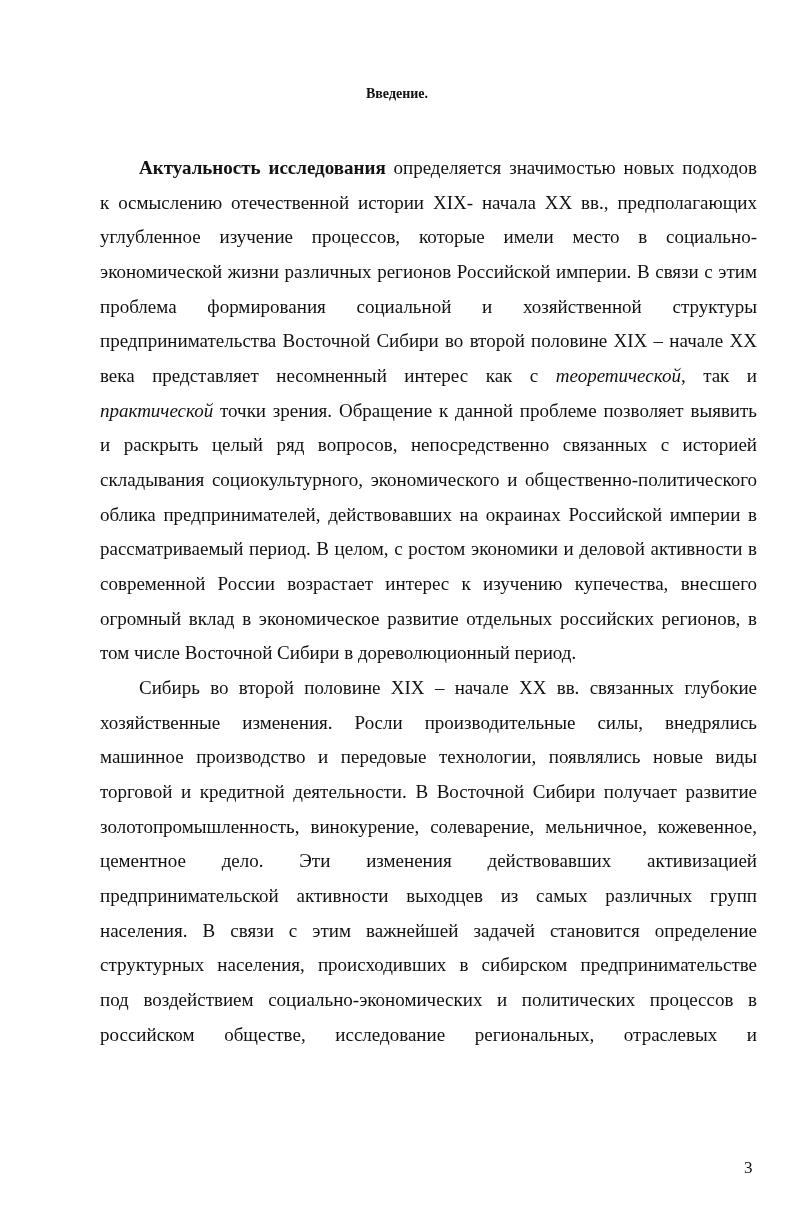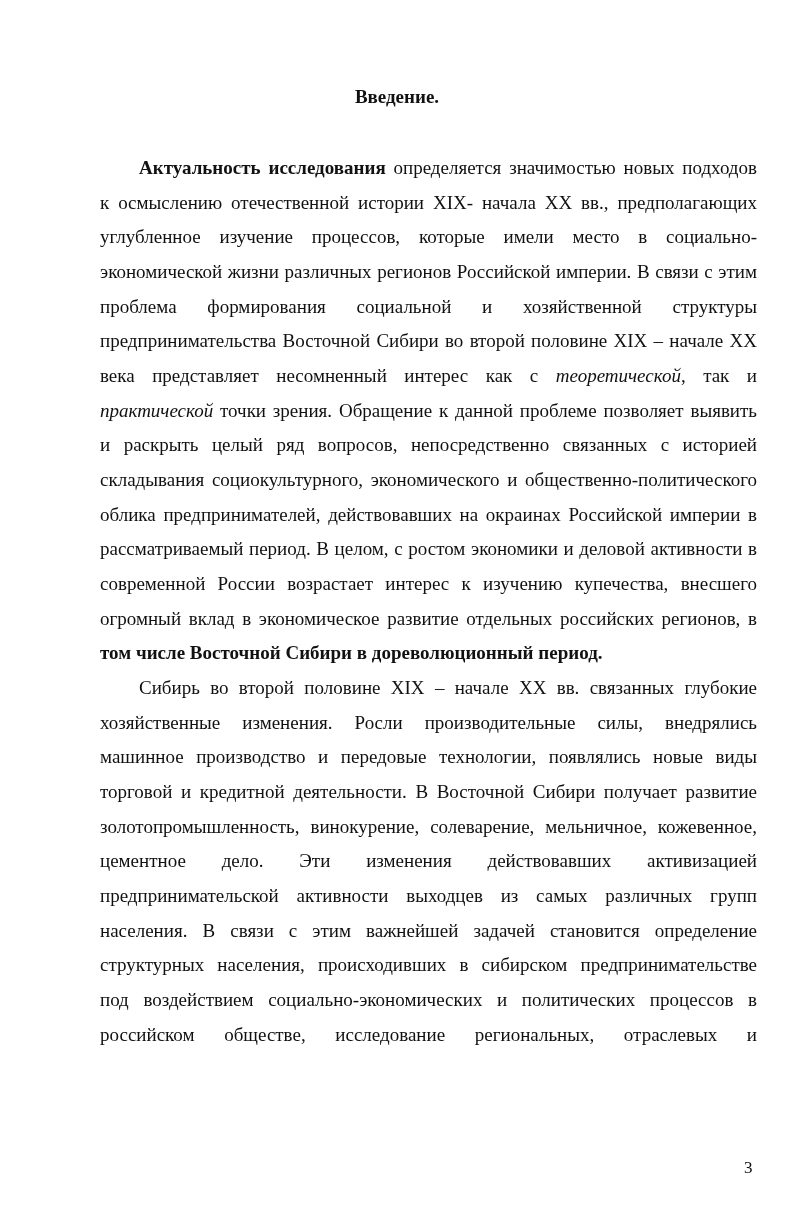--- a/index.html
+++ b/index.html
@@ -1,22 +1,22 @@
 <!DOCTYPE html>
 <html><head>
 <meta charset="utf-8">
 <style>
   html, body { margin:0; padding:0; background:#fff; }
   body { width:794px; height:1225px; position:relative; overflow:hidden;
          font-family:"Liberation Serif", serif; color:#111; }
   .title { position:absolute; top:86px; left:0; width:794px; text-align:center;
-           font-weight:bold; font-size:19px; }
+           font-weight:bold; font-size:14px; }
   .line { position:absolute; left:100px; width:657px; font-size:19px;
           line-height:22px; white-space:nowrap; text-align:justify; text-align-last:justify; }
-  .line.last { text-align-last:left;font-weight:bold; }
+  .line.last { text-align-last:left; }
   .line.indent { left:139px; width:618px; }
   .pagenum { position:absolute; top:1158px; left:744px; font-size:17px; }
   b { font-weight:bold; }
   i { }
 </style>
 </head>
 <body>
 
 <div class="title">Введение.</div>
 

